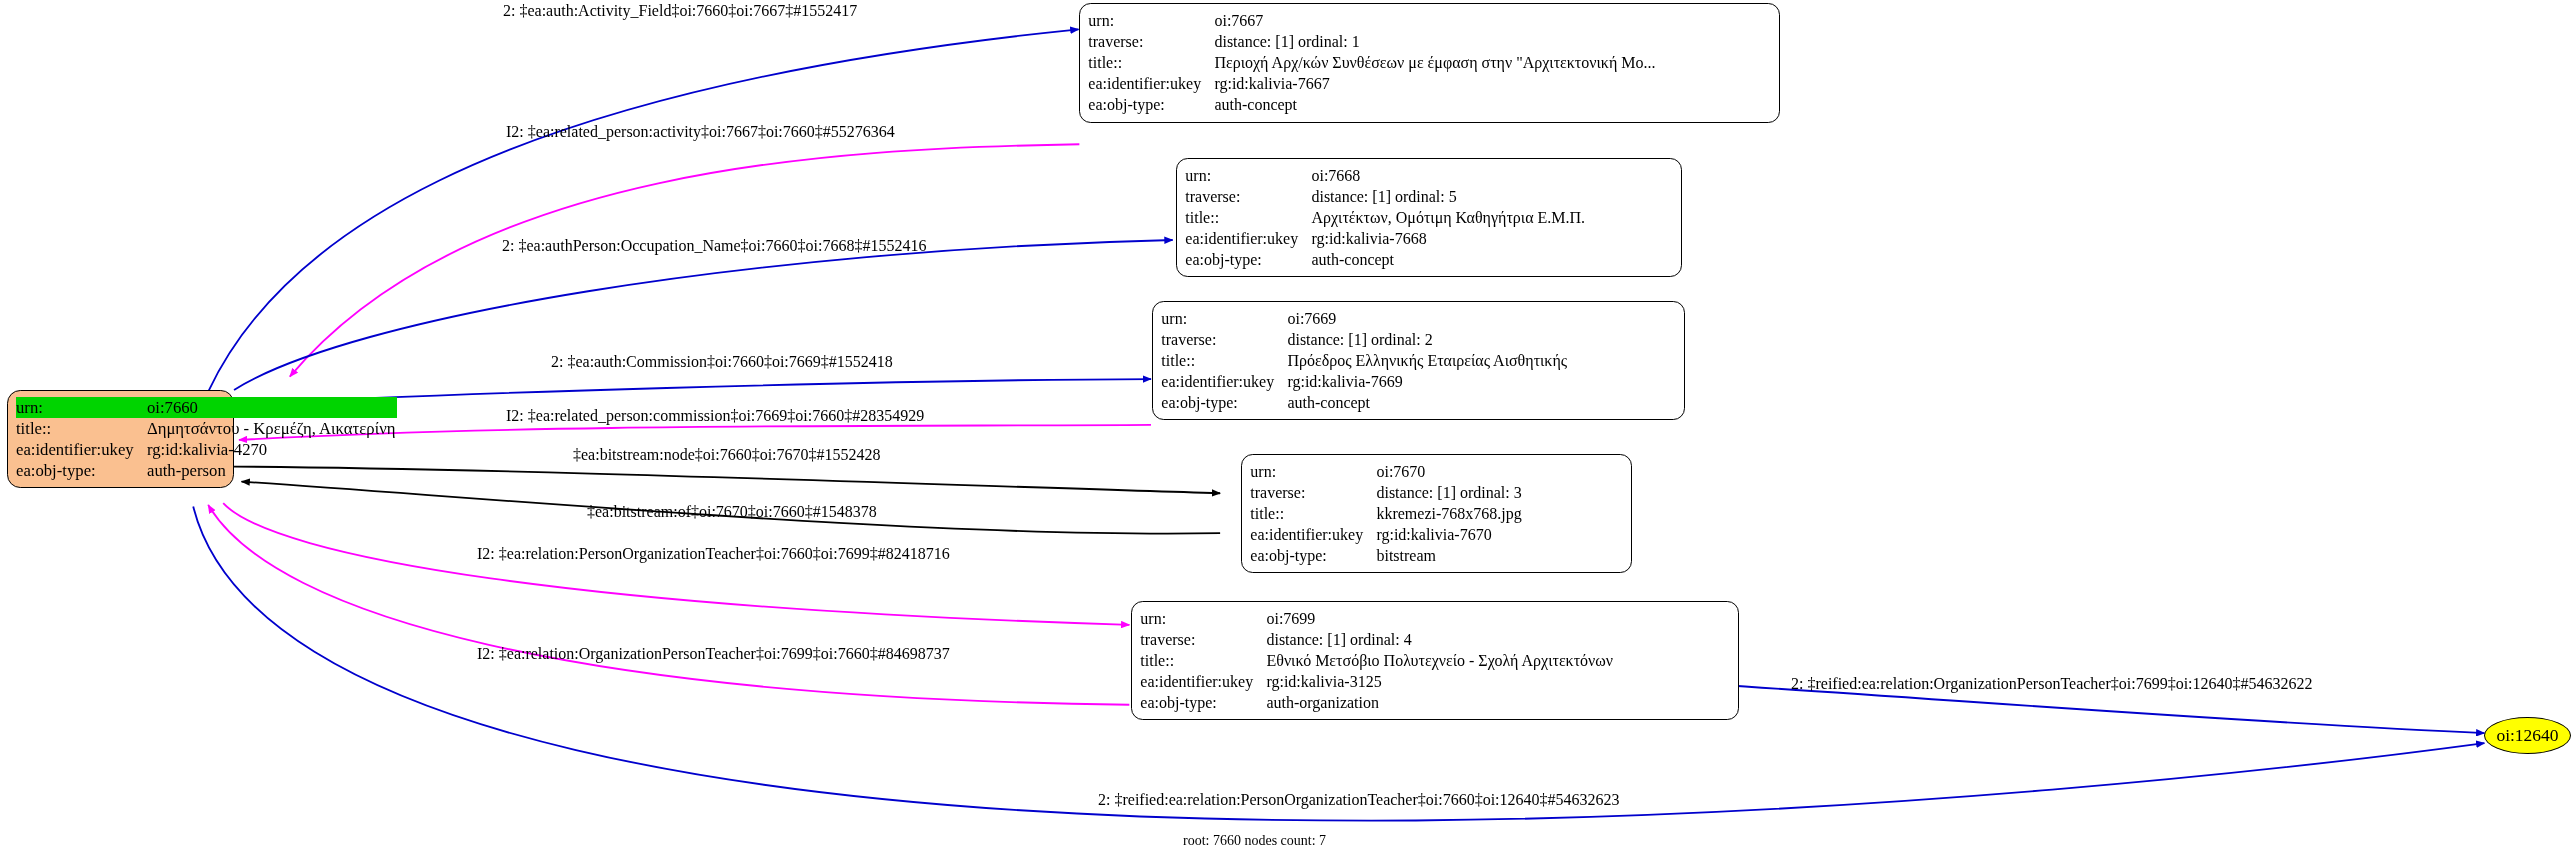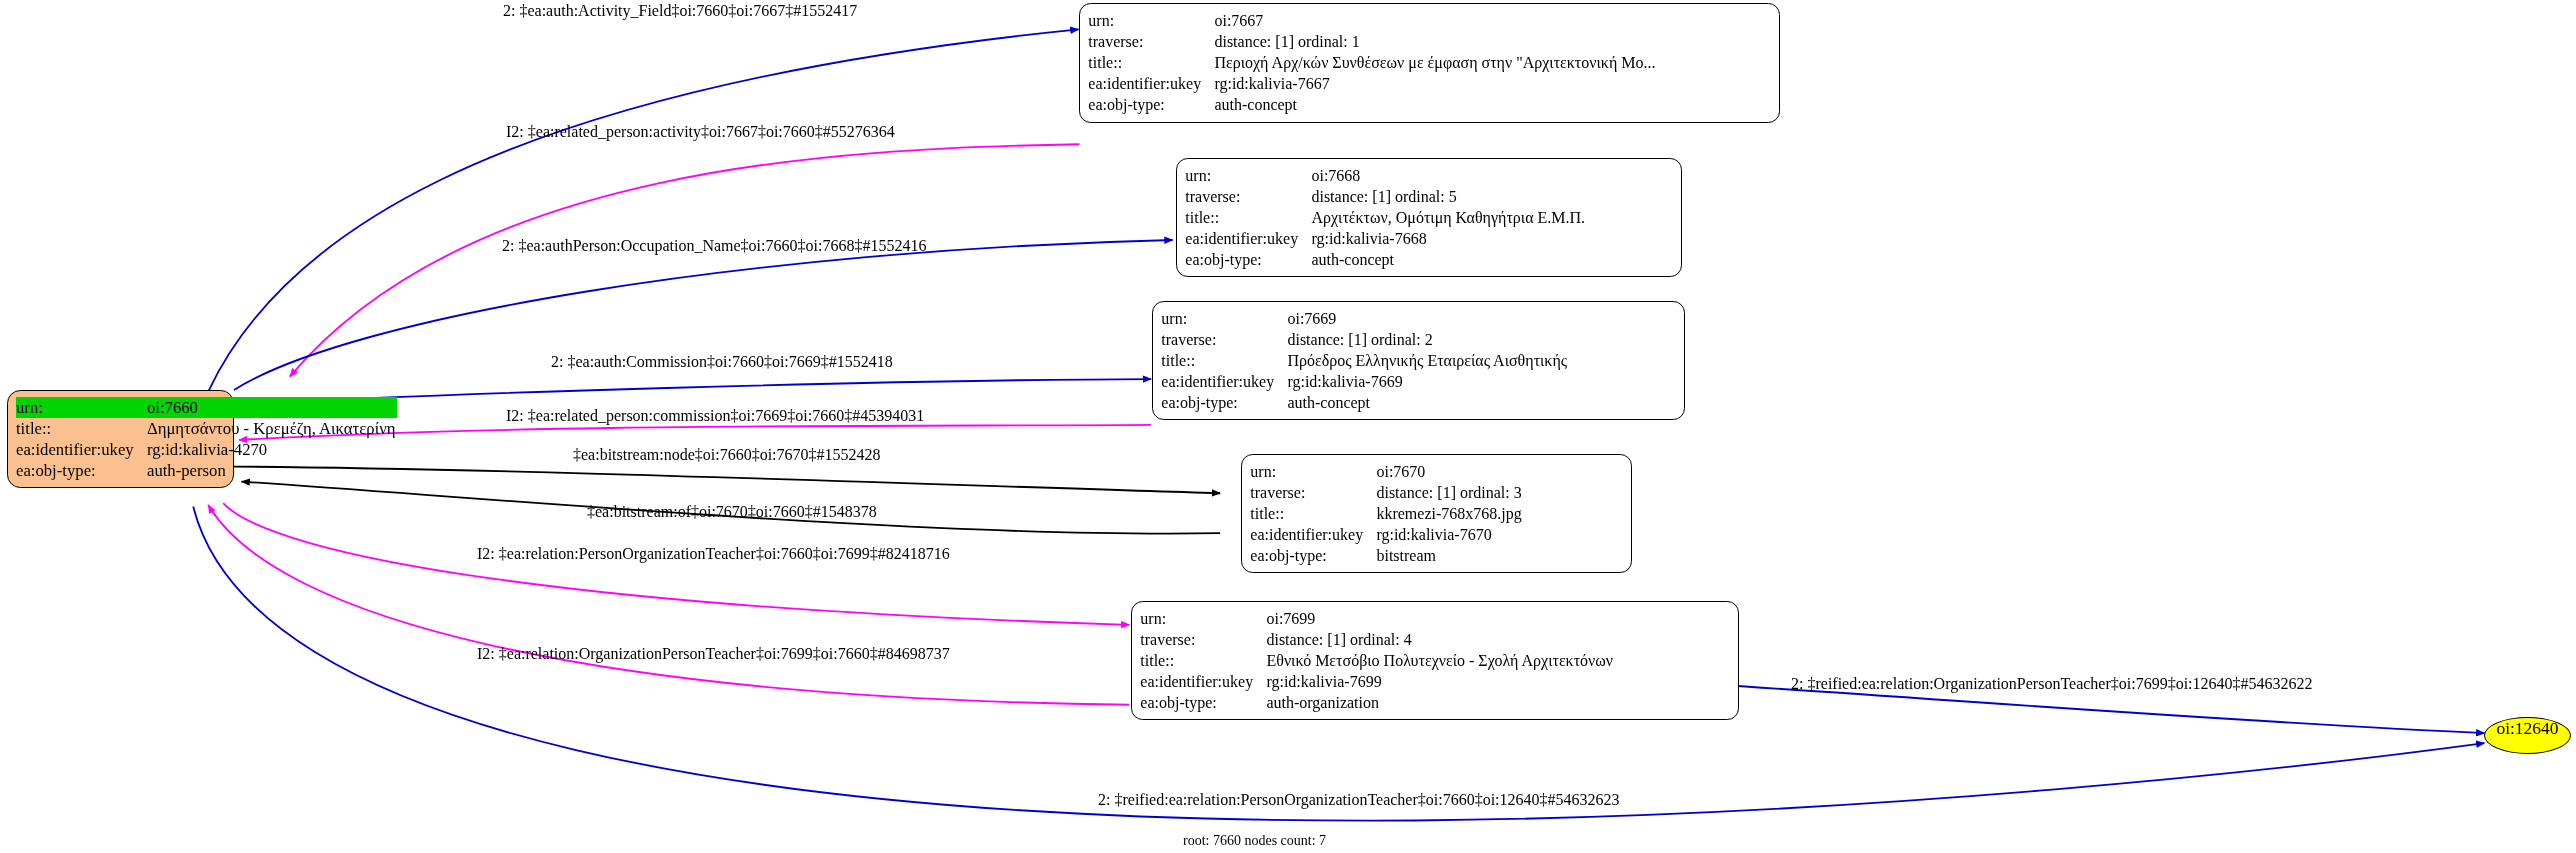--- a/index.html
+++ b/index.html
@@ -48,21 +48,21 @@
     background:#00d400;
   }
   .rec.root td{font-size:16.7px;line-height:21px;}
   
   .ell{
     position:absolute;
     box-sizing:border-box;
     border:1.5px solid #000000;
     border-radius:50%;
     background:#ffff00;
-    display:flex;align-items:flex-start;justify-content:center;
+    display:flex;align-items:center;justify-content:center;
     font-size:17.5px;
     color:#000000;
     z-index:5;
   }
   
   .elabel{
     position:absolute;
     font-size:16px;
     color:#000000;
     white-space:nowrap;
@@ -115,21 +115,21 @@
 
     <path d="M 2061,822 C 2320,838 2700,868 2983,880" fill="none" stroke="#0000cc" stroke-width="2.2" marker-end="url(#ab)"></path>
 
     <path d="M 232,608 C 300,880 900,990 1700,985 C 2250,980 2760,922 2983,892" fill="none" stroke="#0000cc" stroke-width="2.2" marker-end="url(#ab)"></path>
   </svg>
 
   <div class="elabel" style="left:503px;  top:1.7px;">2: ‡ea:auth:Activity_Field‡oi:7660‡oi:7667‡#1552417</div>
   <div class="elabel" style="left:506px;  top:123px;">I2: ‡ea:related_person:activity‡oi:7667‡oi:7660‡#55276364</div>
   <div class="elabel" style="left:502px;  top:237px;">2: ‡ea:authPerson:Occupation_Name‡oi:7660‡oi:7668‡#1552416</div>
   <div class="elabel" style="left:551px;  top:353px;">2: ‡ea:auth:Commission‡oi:7660‡oi:7669‡#1552418</div>
-  <div class="elabel" style="left:506px;  top:407px;">I2: ‡ea:related_person:commission‡oi:7669‡oi:7660‡#45394031</div>
+  <div class="elabel" style="left:506px;  top:407px;">I2: ‡ea:related_person:commission‡oi:7669‡oi:7660‡#28354929</div>
   <div class="elabel" style="left:573px;  top:446px;">‡ea:bitstream:node‡oi:7660‡oi:7670‡#1552428</div>
   <div class="elabel" style="left:587px;  top:503px;">‡ea:bitstream:of‡oi:7670‡oi:7660‡#1548378</div>
   <div class="elabel" style="left:477px;  top:545px;">I2: ‡ea:relation:PersonOrganizationTeacher‡oi:7660‡oi:7699‡#82418716</div>
   <div class="elabel" style="left:477px;  top:645px;">I2: ‡ea:relation:OrganizationPersonTeacher‡oi:7699‡oi:7660‡#84698737</div>
   <div class="elabel" style="left:1791px; top:675px;">2: ‡reified:ea:relation:OrganizationPersonTeacher‡oi:7699‡oi:12640‡#54632622</div>
   <div class="elabel" style="left:1098px; top:791px;">2: ‡reified:ea:relation:PersonOrganizationTeacher‡oi:7660‡oi:12640‡#54632623</div>
 
   <div class="rec root" style="left:6.7px; top:390px; width:227px;">
     <table>
       <tbody>
@@ -271,21 +271,21 @@
       <tr>
         <td class="k">traverse:</td>
         <td class="v">distance: [1]     ordinal: 4</td>
       </tr>
       <tr>
         <td class="k">title::</td>
         <td class="v">Εθνικό Μετσόβιο Πολυτεχνείο - Σχολή Αρχιτεκτόνων</td>
       </tr>
       <tr>
         <td class="k">ea:identifier:ukey</td>
-        <td class="v">rg:id:kalivia-7699</td>
+        <td class="v">rg:id:kalivia-3125</td>
       </tr>
       <tr>
         <td class="k">ea:obj-type:</td>
         <td class="v">auth-organization</td>
       </tr>
     </tbody>
       </table>
   </div>
 
   <div class="ell" style="left:2484px; top:717px; width:87px; height:37px;">

